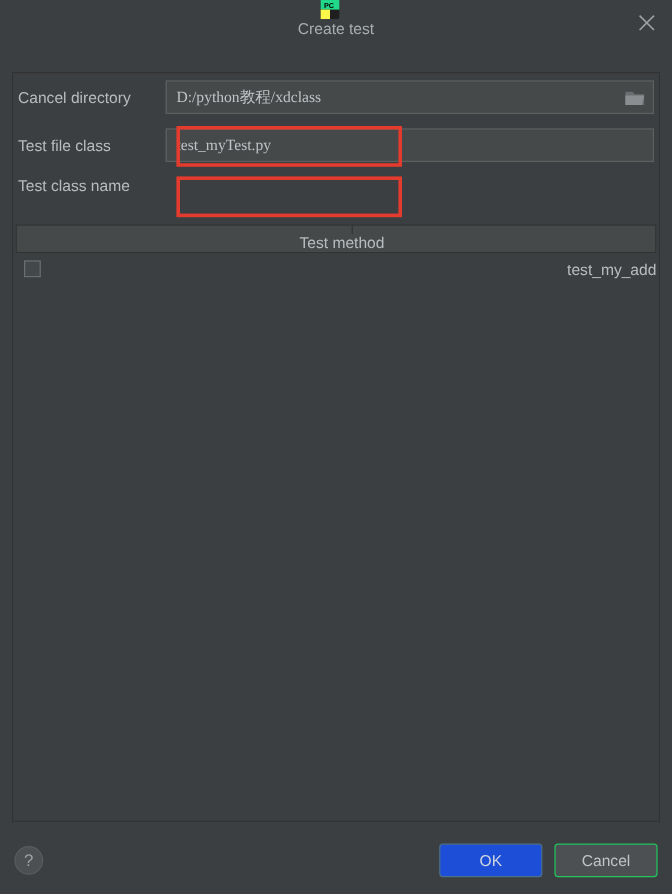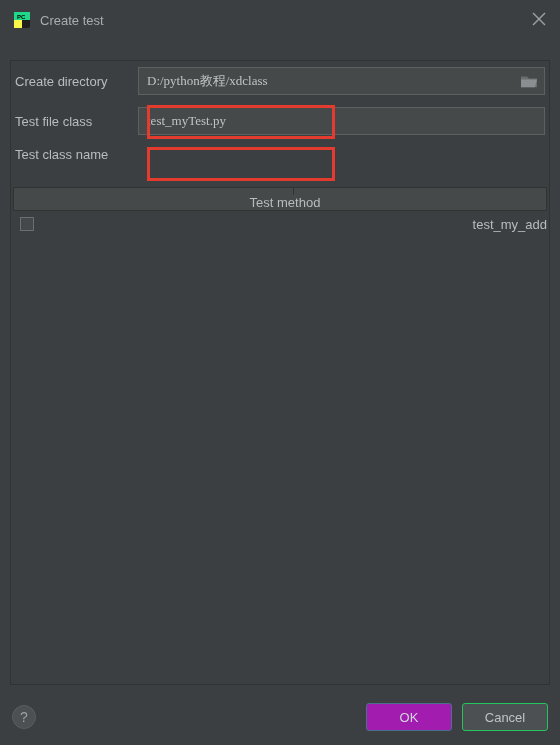--- a/index.html
+++ b/index.html
@@ -16,20 +16,21 @@
     color: #bbbbbb;
     overflow: hidden;
     position: relative;
   }
   .titlebar {
     height: 40px;
     display: flex;
     align-items: center;
     padding: 0 14px;
     position: relative;
+    flex-direction: column;
   }
   .app-icon {
     width: 16px;
     height: 16px;
     margin-right: 10px;
   }
   .title-text {
     color: #a8adb0;
     font-size: 13px;
   }
@@ -182,21 +183,21 @@
     background: #4c5052;
     color: #bfc3c6;
     font-size: 13px;
     cursor: pointer;
     display: flex;
     align-items: center;
     justify-content: center;
     border-radius: 3px;
   }
   .btn-primary {
-    background: #a21caf;
+    background: #1d4ed8;
     border: 1px solid #4a708b;
     color: #d0d8de;
   }
 </style>
 </head>
 <body>
 
 <div class="titlebar">
   <span class="app-icon">
     <svg viewBox="0 0 16 16" width="16" height="16">
@@ -211,21 +212,21 @@
     <svg viewBox="0 0 14 14" width="14" height="14">
       <line x1="1" y1="1" x2="13" y2="13" stroke="#9da0a2" stroke-width="1.4"></line>
       <line x1="13" y1="1" x2="1" y2="13" stroke="#9da0a2" stroke-width="1.4"></line>
     </svg>
   </span>
 </div>
 
 <div class="content">
 
   <div class="form-row">
-    <div class="form-label">Create directory</div>
+    <div class="form-label">Cancel directory</div>
     <div class="input-wrap">
       <input class="text-input dir-input" value="D:/python教程/xdclass" style="">
       <span class="folder-icon">
         <svg viewBox="0 0 16 13" width="16" height="13">
           <path d="M0 2 L6 2 L8 4 L16 4 L16 13 L0 13 Z" fill="#6a6e70"></path>
           <path d="M0 5 L16 5 L14 13 L0 13 Z" fill="#8a8e90"></path>
         </svg>
       </span>
     </div>
   </div>

